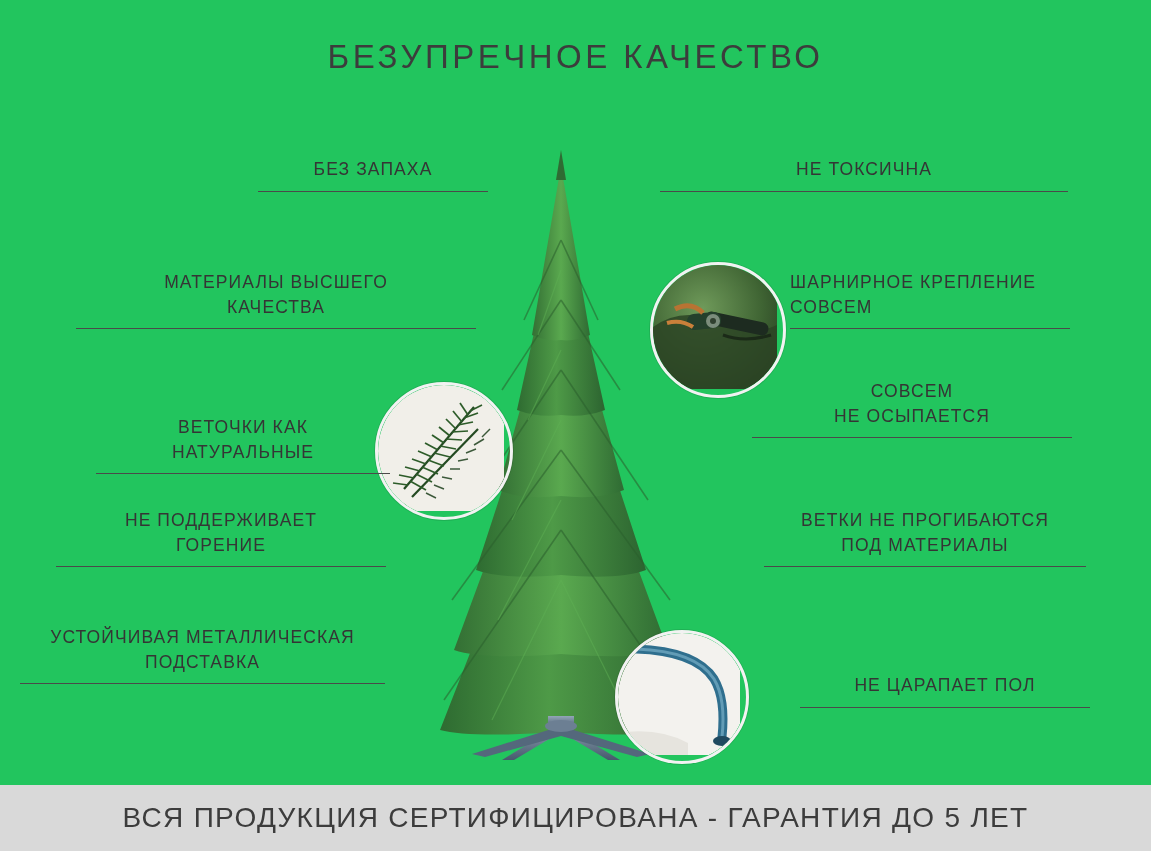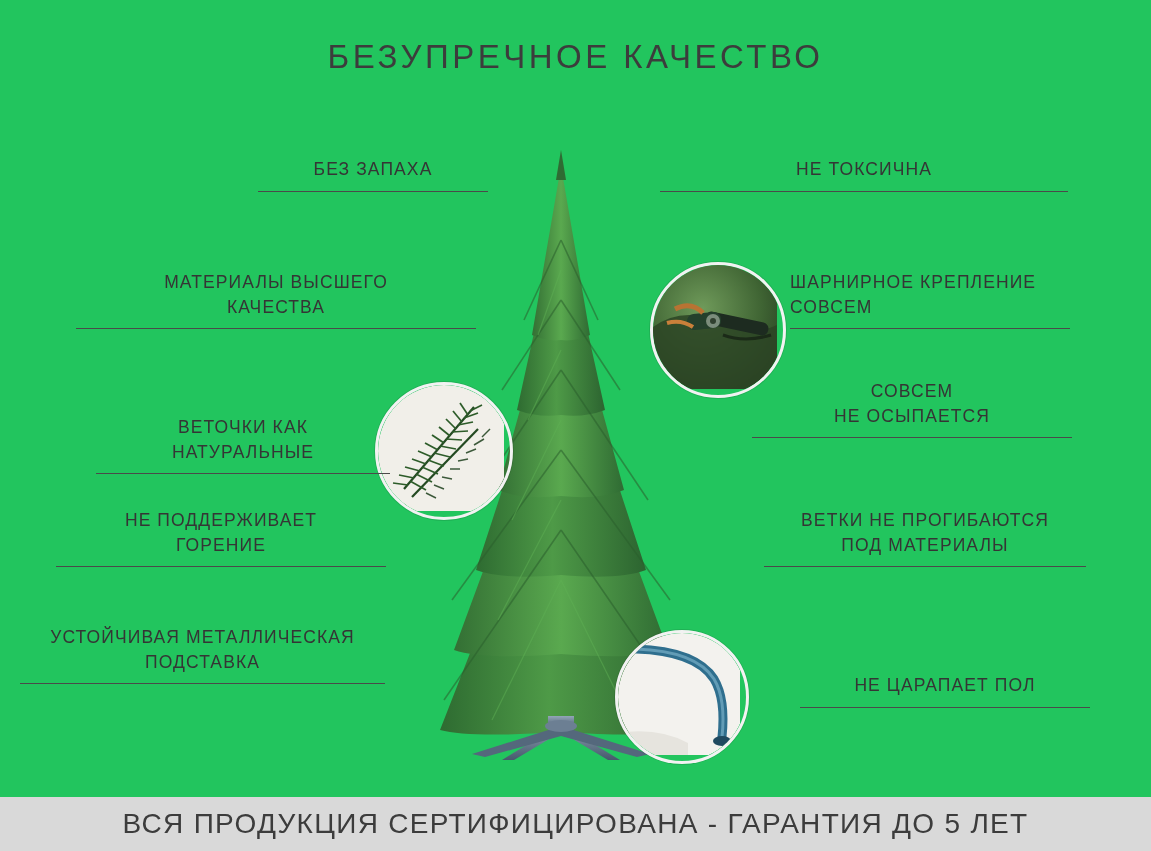--- a/index.html
+++ b/index.html
@@ -30,21 +30,21 @@
     color: #3c3c3c;
     font-weight: 400;
     white-space: nowrap;
   }
   
   .footer {
     position: absolute;
     left: 0;
     bottom: 0;
     width: 1151px;
-    height: 54px;
+    height: 66px;
     background: #d9d9d9;
     display: flex;
     align-items: center;
     justify-content: center;
     margin-top: 20px;
   }
   .footer-text {
     font-size: 28px;
     letter-spacing: 1.3px;
     color: #3c3c3c;

